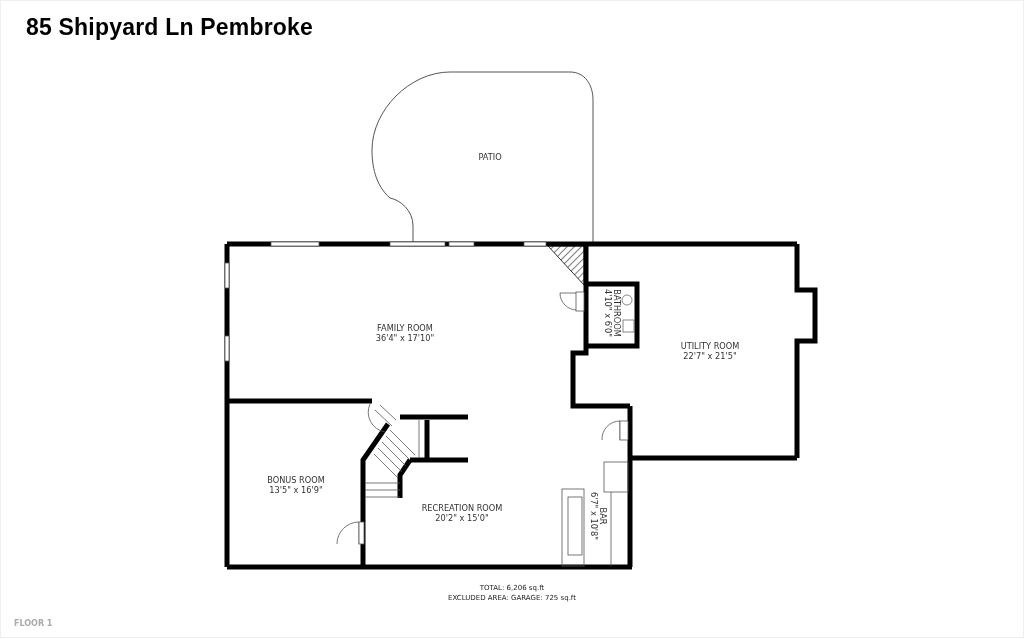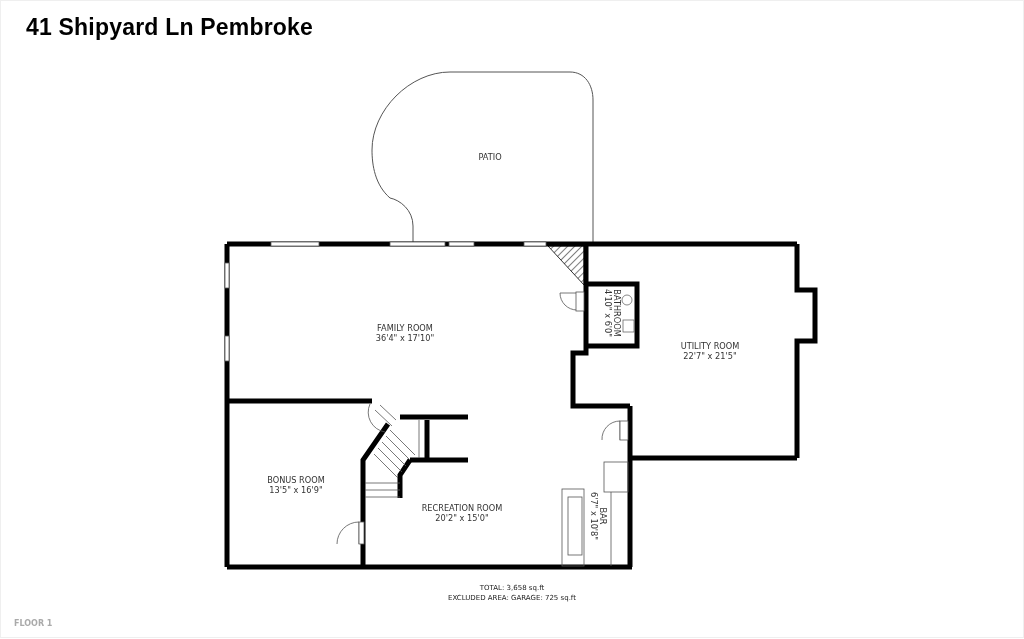--- a/index.html
+++ b/index.html
@@ -10,21 +10,21 @@
     .room-label { font-family: "DejaVu Sans", sans-serif; font-size: 8.2px; fill: #333; text-anchor: middle; }
     .area-block { position: absolute; left: 362px; top: 583px; width: 300px; text-align: center; font-family: "DejaVu Sans", sans-serif; font-size: 7px; line-height: 10px; color: #222; }
     .area-block .disclaimer { color: #b8b8b8; }
     .floor-label { position: absolute; left: 14px; top: 619px; font-family: "DejaVu Sans", sans-serif; font-size: 8px; color: #aaaaaa; font-weight: bold; }
   </style>
 </head>
 <body>
 
 <div class="page-border"></div>
 
-<div class="title">41 Shipyard Ln Pembroke</div>
+<div class="title">85 Shipyard Ln Pembroke</div>
 
 <svg class="plan" width="1024" height="639" viewBox="0 0 1024 639" xmlns="http://www.w3.org/2000/svg">
   <defs>
     <pattern id="hatch" width="5" height="5" patternUnits="userSpaceOnUse" patternTransform="rotate(45)">
       <line x1="0" y1="0" x2="0" y2="5" stroke="#000" stroke-width="1"></line>
     </pattern>
   </defs>
 
   <path d="M413,243 L413,226 C413,210 400,200 390,198 C375,185 372,165 372,150 C372,110 410,72 450,72 L570,72 C585,72 593,85 593,100 L593,243" fill="none" stroke="#555" stroke-width="1"></path>
 
@@ -122,17 +122,17 @@
     <text class="room-label" x="0" y="9">4'10" x 6'0"</text>
   </g>
 
   <g transform="translate(598,516) rotate(90)">
     <text class="room-label" x="0" y="-2">BAR</text>
     <text class="room-label" x="0" y="7">6'7" x 10'8"</text>
   </g>
 </svg>
 
 <div class="area-block">
-  <div>TOTAL: 3,658 sq.ft</div>
+  <div>TOTAL: 6,206 sq.ft</div>
   <div>EXCLUDED AREA: GARAGE: 725 sq.ft</div>
 </div>
 
 <div class="floor-label">FLOOR 1</div>
 
 </body></html>

